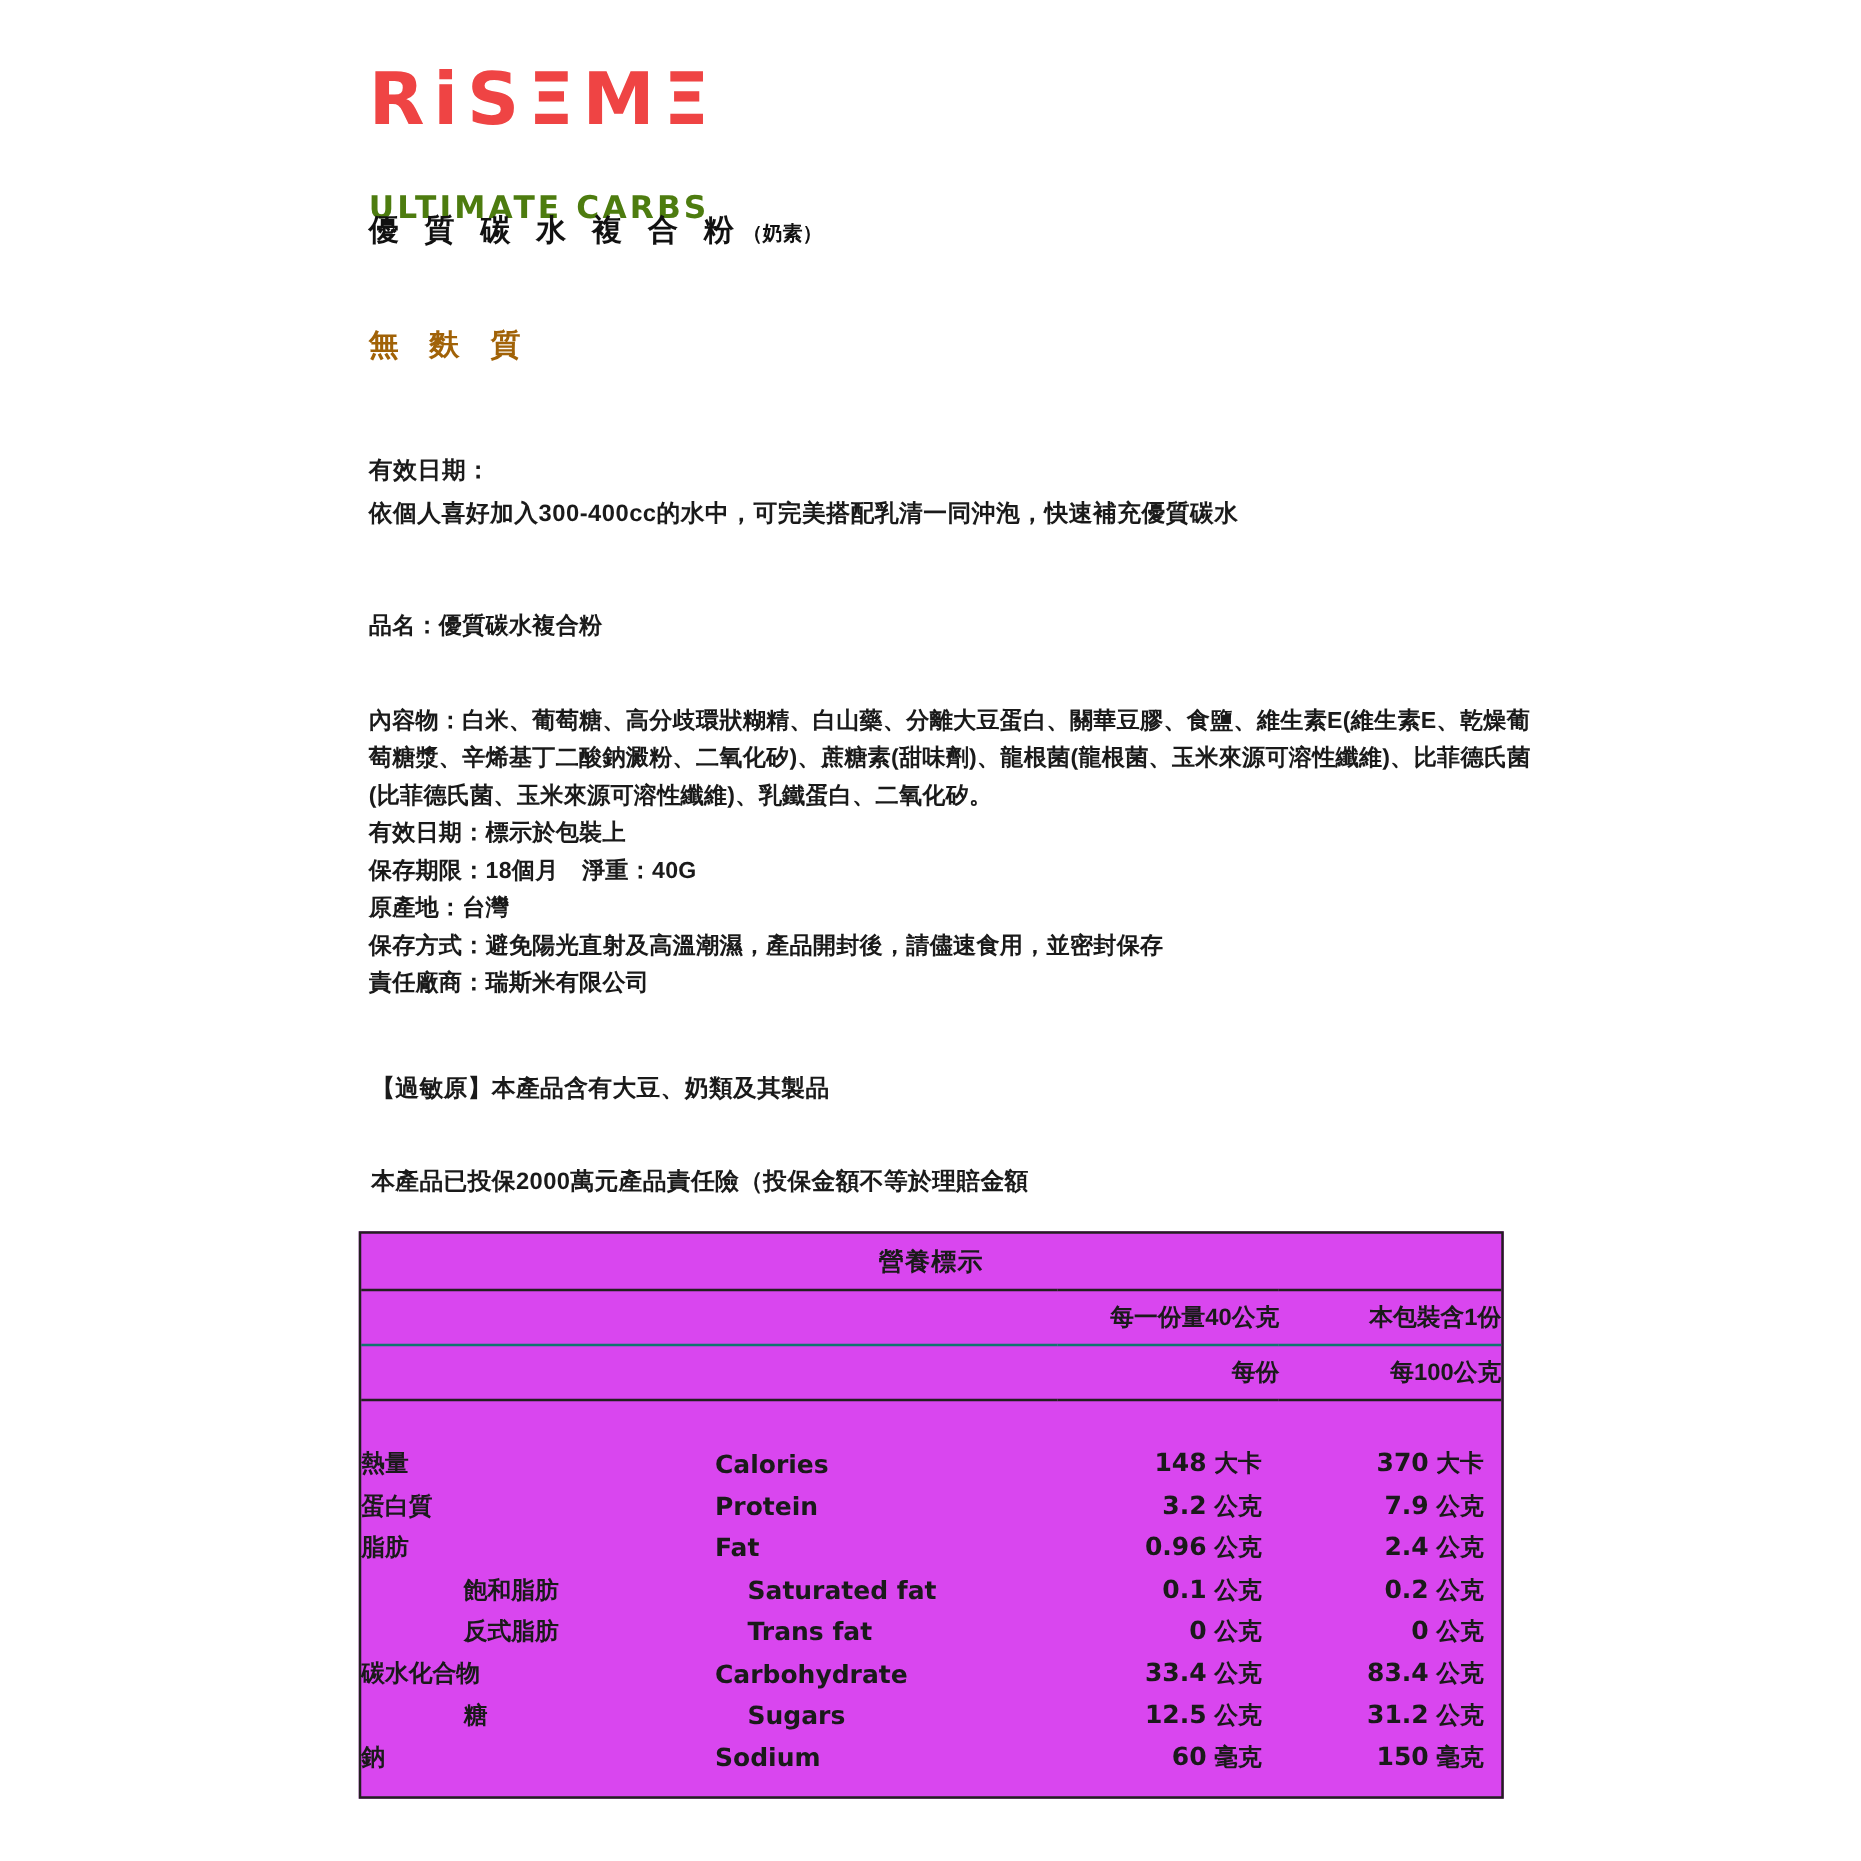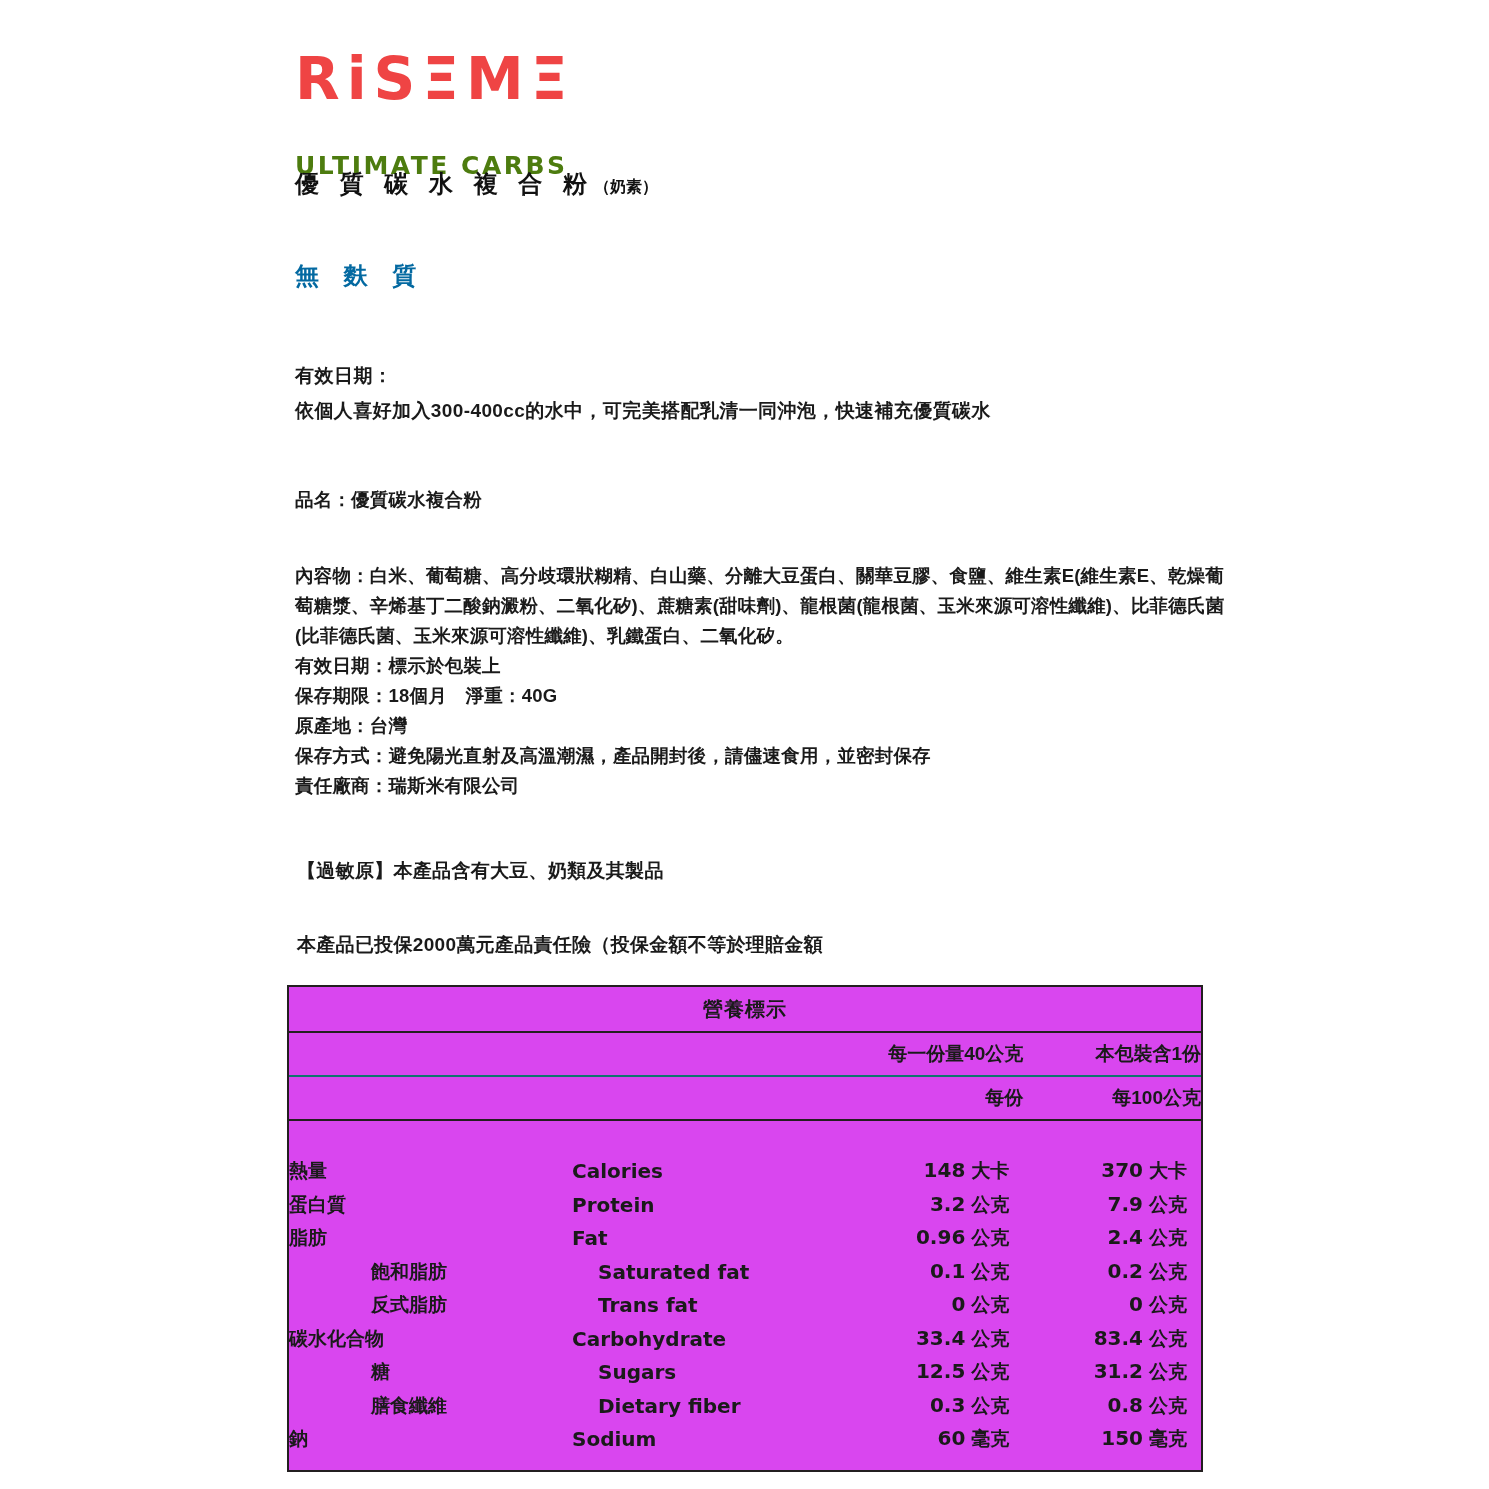--- a/index.html
+++ b/index.html
@@ -63,21 +63,21 @@
     font-weight: 700;
   }
 
   .gluten {
     position: absolute;
     left: 295px;
     top: 260px;
     font-size: 24px;
     font-weight: 700;
     letter-spacing: 9px;
-    color: #0369a1;
+    color: #a16207;
   }
 
   .usage-title {
     position: absolute;
     left: 295px;
     top: 363px;
     font-size: 19px;
     font-weight: 700;
     letter-spacing: 0.5px;
   }
@@ -304,26 +304,20 @@
             <td class="col-serv val"><span>33.4</span><span class="unit">公克</span></td>
             <td class="col-100 val"><span>83.4</span><span class="unit">公克</span></td>
           </tr>
           <tr>
             <td class="col-zh cell-zh indent">糖</td>
             <td class="col-en cell-en indent">Sugars</td>
             <td class="col-serv val"><span>12.5</span><span class="unit">公克</span></td>
             <td class="col-100 val"><span>31.2</span><span class="unit">公克</span></td>
           </tr>
           <tr>
-            <td class="col-zh cell-zh indent">膳食纖維</td>
-            <td class="col-en cell-en indent">Dietary fiber</td>
-            <td class="col-serv val"><span>0.3</span><span class="unit">公克</span></td>
-            <td class="col-100 val"><span>0.8</span><span class="unit">公克</span></td>
-          </tr>
-          <tr>
             <td class="col-zh cell-zh">鈉</td>
             <td class="col-en cell-en">Sodium</td>
             <td class="col-serv val"><span>60</span><span class="unit">毫克</span></td>
             <td class="col-100 val"><span>150</span><span class="unit">毫克</span></td>
           </tr>
         </tbody>
       <tbody>
         <tr class="nt-bottom-space">
             <td colspan="4"></td>
           </tr>

